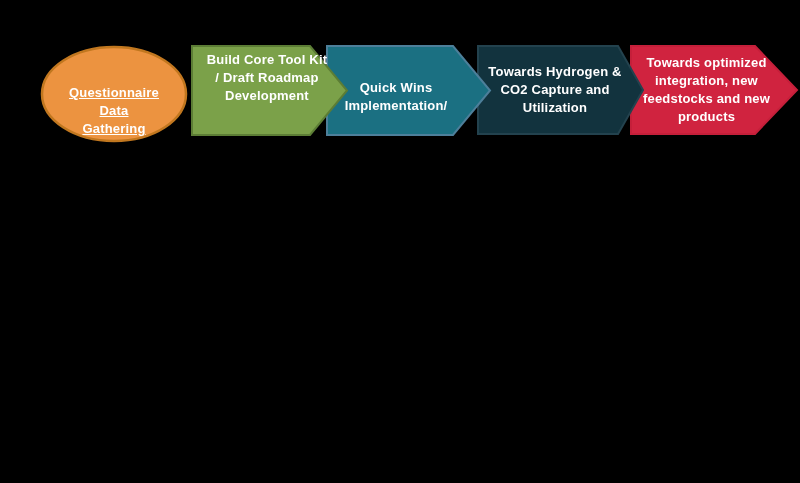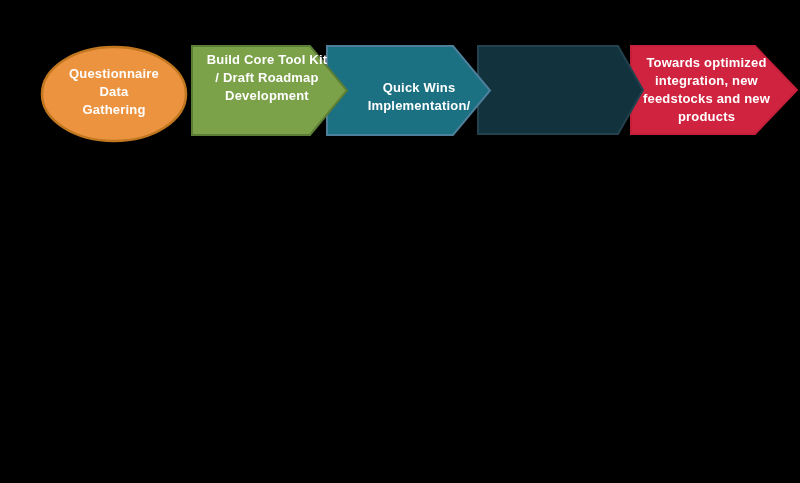--- a/index.html
+++ b/index.html
@@ -31,23 +31,23 @@
     text-align: center;
     color: #ffffff;
     font-size: 13px;
     line-height: 18px;
     font-weight: 600;
     letter-spacing: 0.2px;
     white-space: pre-line;
     pointer-events: none;
   }
   
-  .label-1 { left: 42px;  top: 45px; width: 144px; height: 94px; }
+  .label-1 { left: 42px;  top: 64px; width: 144px; height: 94px; text-decoration: underline; }
   .label-2 { left: 192px; top: 46px; width: 150px; height: 64px; }
-  .label-3 { left: 343px; top: 46px; width: 152px; height: 101px; }
+  .label-3 { left: 320px; top: 46px; width: 152px; height: 101px; }
   .label-4 { left: 478px; top: 46px; width: 154px; height: 88px; }
   .label-5 { left: 629px; top: 46px; width: 155px; height: 88px; }
 </style>
 </head>
 <body>
 
 <div class="canvas">
 
   <svg class="shapes-layer" viewBox="0 0 800 483" xmlns="http://www.w3.org/2000/svg">
 
@@ -62,19 +62,22 @@
 Data
 Gathering</div>
 
   <div class="step-label label-2">Build Core Tool Kit
 / Draft Roadmap
 Development</div>
 
   <div class="step-label label-3">Quick Wins
 Implementation/</div>
 
+  <div class="step-label label-4">Towards Hydrogen &amp;
+CO2 Capture and
+Utilization</div>
 
   <div class="step-label label-5">Towards optimized
 integration, new
 feedstocks and new
 products</div>
 
 </div>
 
 </body></html>

